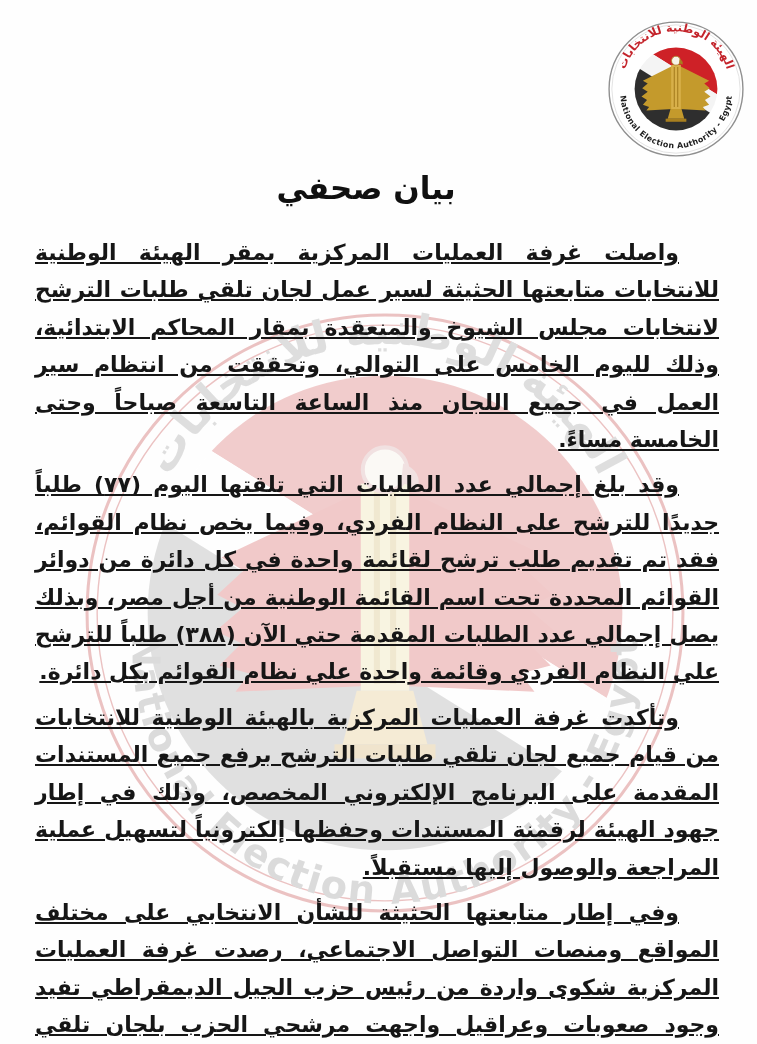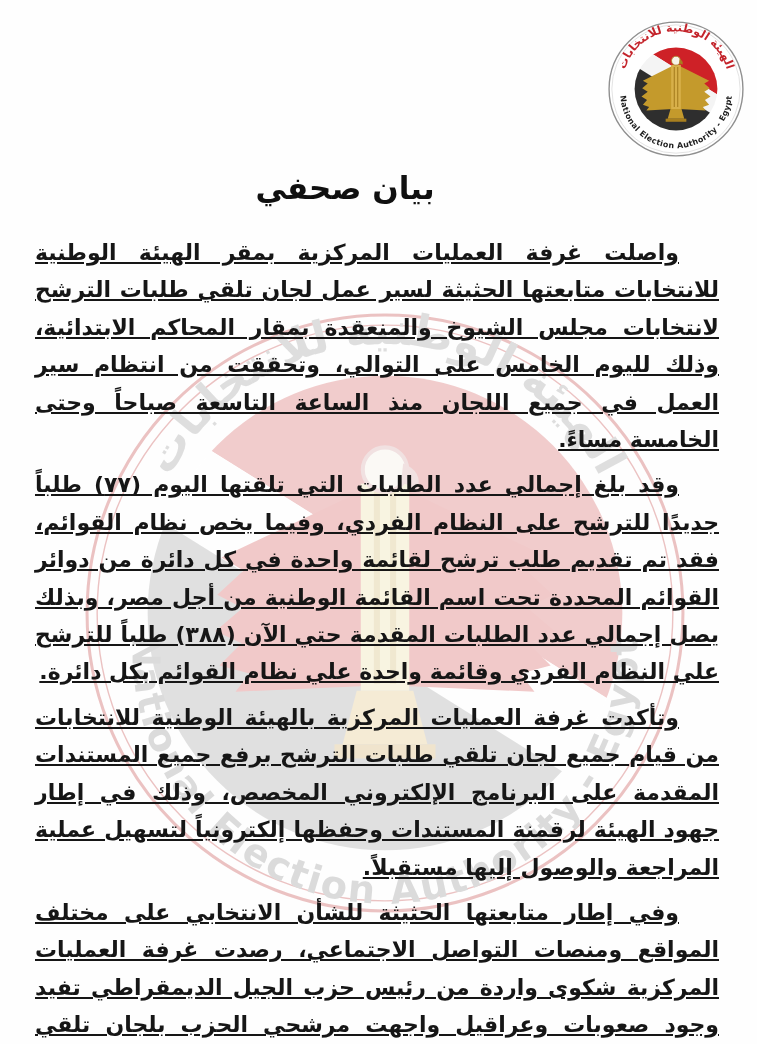--- a/index.html
+++ b/index.html
@@ -29,20 +29,21 @@
   .title{
     position:absolute;
     top:170px;left:0;width:690px;
     margin:0;
     text-align:center;
     direction:rtl;
     font-size:31px;
     font-weight:bold;
     color:#101010;
     letter-spacing:0;
+    padding-left:21px;
   }
   
   .body-text{
     position:absolute;
     top:226px;right:30px;left:27px;
     direction:rtl;
     text-align:justify;
     font-size:22px;
     font-weight:bold;
     color:#161616;

